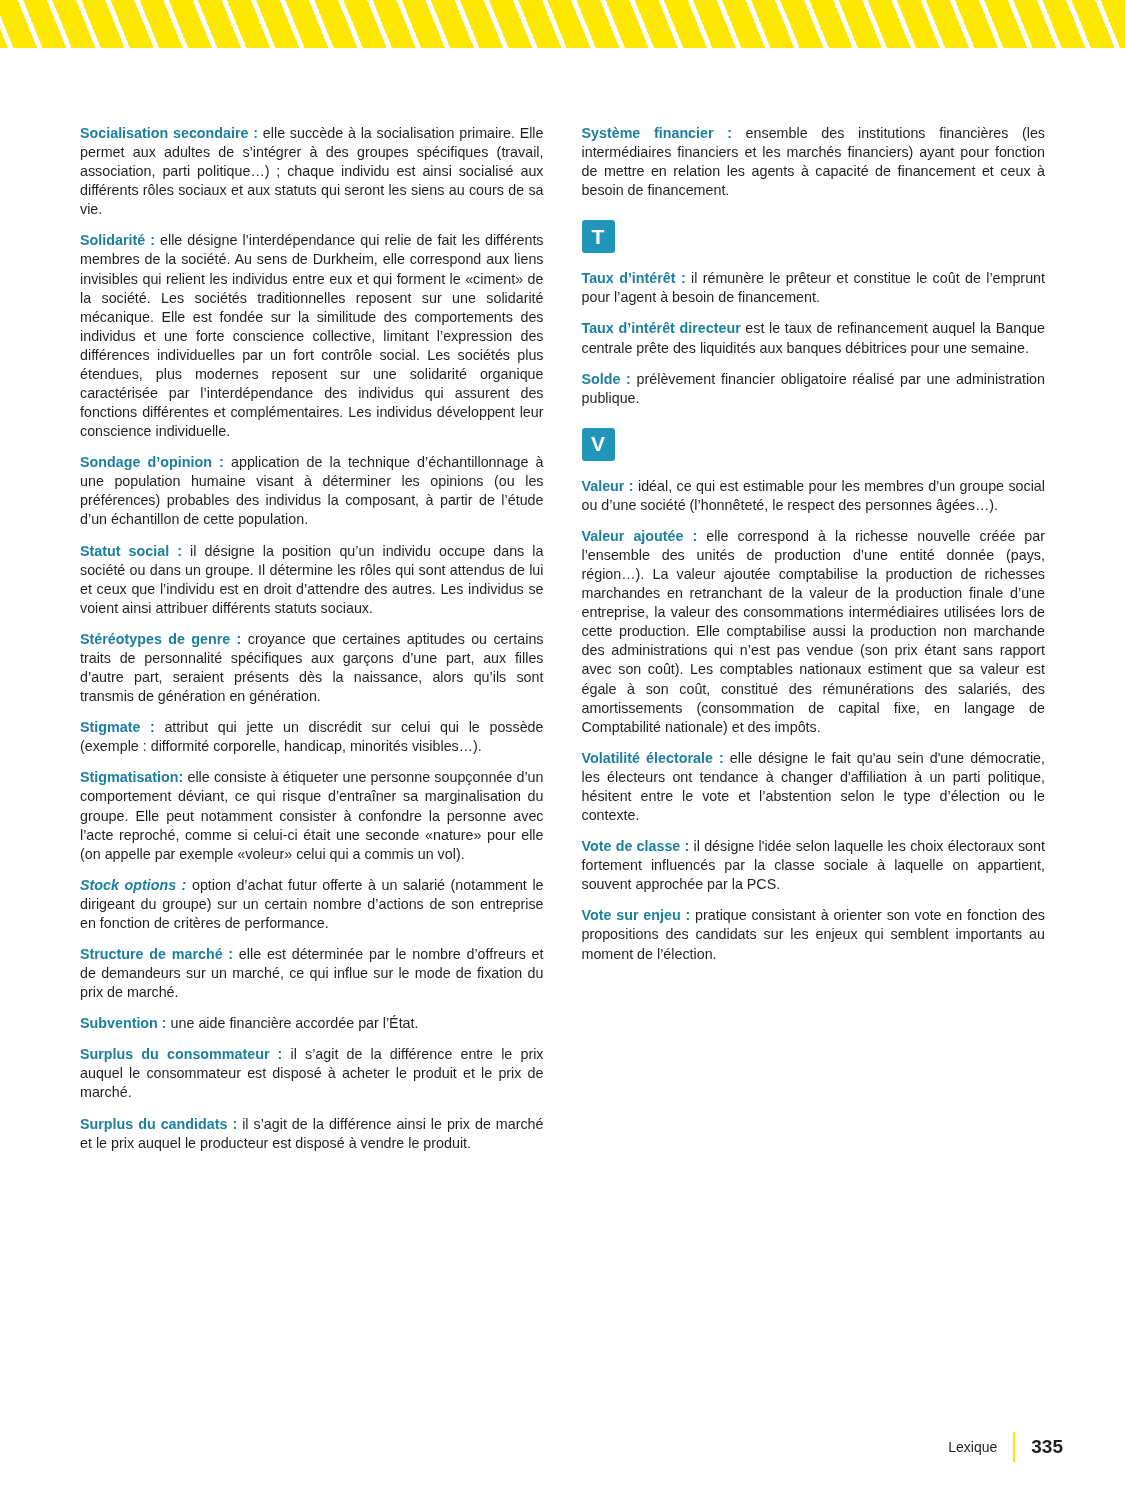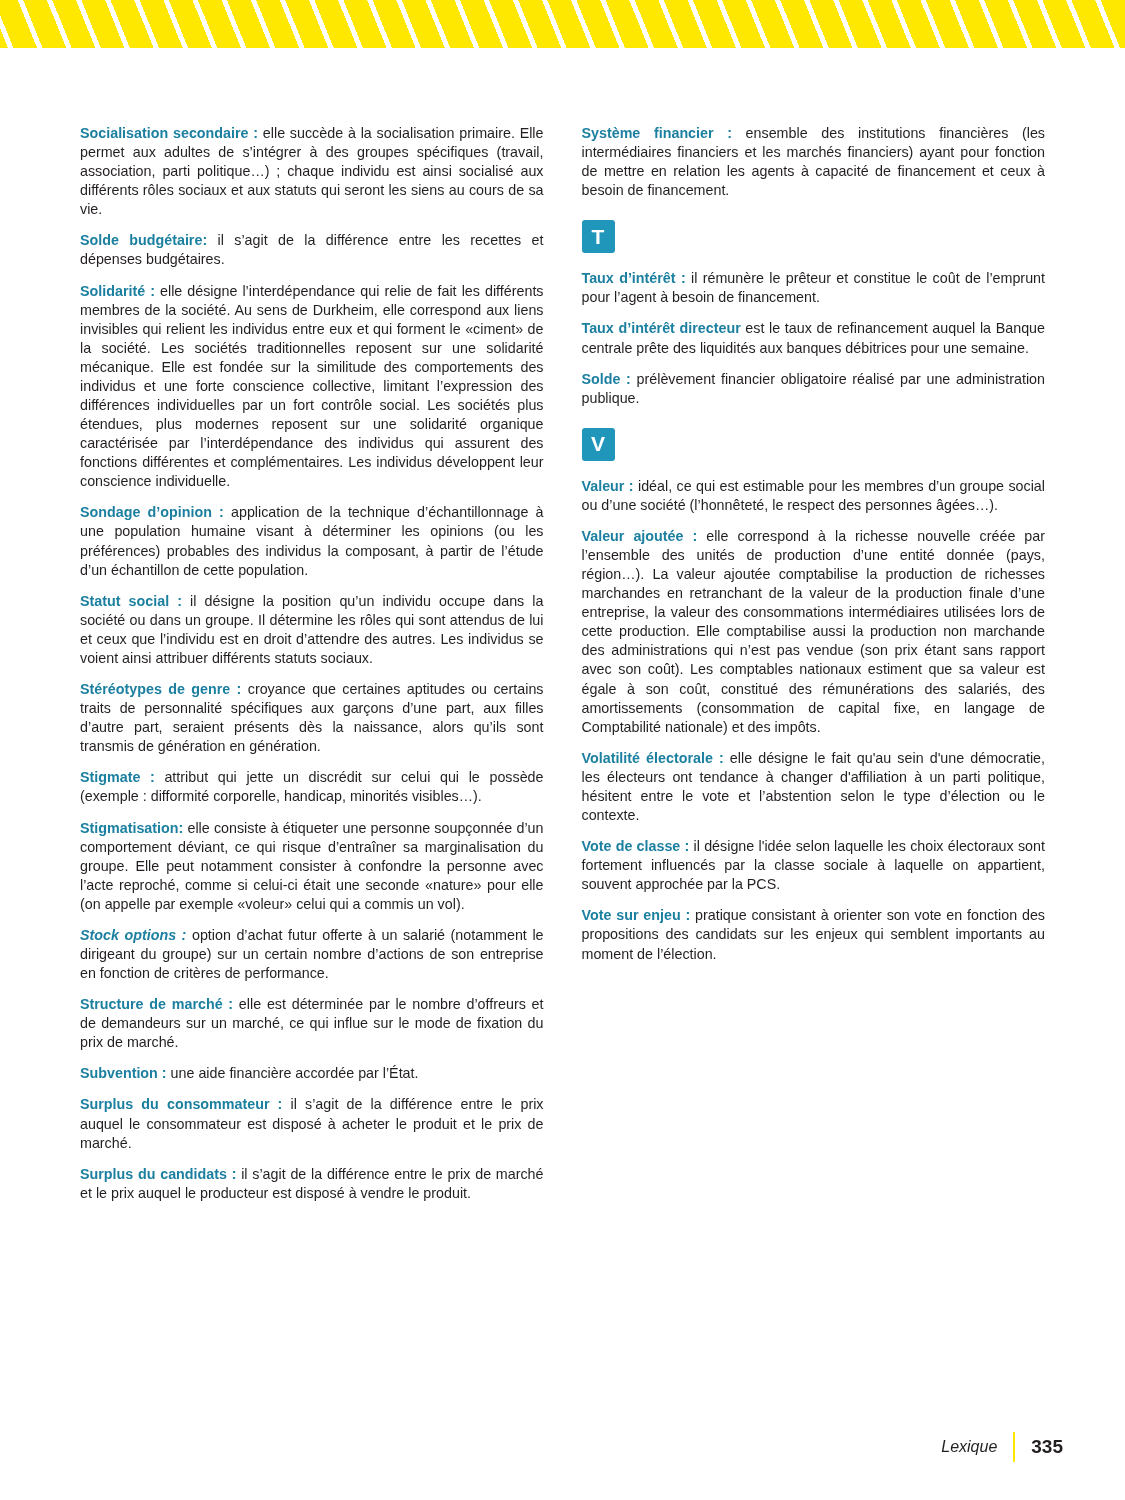--- a/index.html
+++ b/index.html
@@ -90,24 +90,23 @@
     left: 0;
     bottom: 38px;
     width: 1125px;
     display: flex;
     justify-content: flex-end;
     align-items: center;
     padding-right: 62px;
     box-sizing: border-box;
   }
   .footer-label {
-    font-size: 16px;
+    font-size: 14px;
     color: #231f20;
     margin-right: 16px;
-    font-style: italic;
   }
   .footer-rule {
     width: 2px;
     height: 30px;
     background: #ffe800;
     margin-right: 16px;
   }
   .footer-page {
     font-size: 19px;
     font-weight: bold;
@@ -121,32 +120,31 @@
 <div class="top-band">
   <div class="stripes"></div>
 </div>
 
 <div class="page">
   <div class="cols">
 
     <div class="col">
       <div>
           <p class="entry"><span class="term">Socialisation secondaire :</span><span> elle succède à la socialisation primaire. Elle permet aux adultes de s’intégrer à des groupes spécifiques (travail, association, parti politique…) ; chaque individu est ainsi socialisé aux différents rôles sociaux et aux statuts qui seront les siens au cours de sa vie.</span></p>
-          <p class="entry"><span class="term">Solde budgétaire:</span><span> il s’agit de la différence entre les recettes et dépenses budgétaires.</span></p>
           <p class="entry"><span class="term">Solidarité :</span><span> elle désigne l’interdépendance qui relie de fait les différents membres de la société. Au sens de Durkheim, elle correspond aux liens invisibles qui relient les individus entre eux et qui forment le «ciment» de la société. Les sociétés traditionnelles reposent sur une solidarité mécanique. Elle est fondée sur la similitude des comportements des individus et une forte conscience collective, limitant l’expression des différences individuelles par un fort contrôle social. Les sociétés plus étendues, plus modernes reposent sur une solidarité organique caractérisée par l’interdépendance des individus qui assurent des fonctions différentes et complémentaires. Les individus développent leur conscience individuelle.</span></p>
           <p class="entry"><span class="term">Sondage d’opinion :</span><span> application de la technique d’échantillonnage à une population humaine visant à déterminer les opinions (ou les préférences) probables des individus la composant, à partir de l’étude d’un échantillon de cette population.</span></p>
           <p class="entry"><span class="term">Statut social :</span><span> il désigne la position qu’un individu occupe dans la société ou dans un groupe. Il détermine les rôles qui sont attendus de lui et ceux que l’individu est en droit d’attendre des autres. Les individus se voient ainsi attribuer différents statuts sociaux.</span></p>
           <p class="entry"><span class="term">Stéréotypes de genre :</span><span> croyance que certaines aptitudes ou certains traits de personnalité spécifiques aux garçons d’une part, aux filles d’autre part, seraient présents dès la naissance, alors qu’ils sont transmis de génération en génération.</span></p>
           <p class="entry"><span class="term">Stigmate :</span><span> attribut qui jette un discrédit sur celui qui le possède (exemple : difformité corporelle, handicap, minorités visibles…).</span></p>
           <p class="entry"><span class="term">Stigmatisation:</span><span> elle consiste à étiqueter une personne soupçonnée d’un comportement déviant, ce qui risque d’entraîner sa marginalisation du groupe. Elle peut notamment consister à confondre la personne avec l’acte reproché, comme si celui-ci était une seconde «nature» pour elle (on appelle par exemple «voleur» celui qui a commis un vol).</span></p>
           <p class="entry"><span class="term italic">Stock options :</span><span> option d’achat futur offerte à un salarié (notamment le dirigeant du groupe) sur un certain nombre d’actions de son entreprise en fonction de critères de performance.</span></p>
           <p class="entry"><span class="term">Structure de marché :</span><span> elle est déterminée par le nombre d’offreurs et de demandeurs sur un marché, ce qui influe sur le mode de fixation du prix de marché.</span></p>
           <p class="entry"><span class="term">Subvention :</span><span> une aide financière accordée par l’État.</span></p>
           <p class="entry"><span class="term">Surplus du consommateur :</span><span> il s’agit de la différence entre le prix auquel le consommateur est disposé à acheter le produit et le prix de marché.</span></p>
-          <p class="entry"><span class="term">Surplus du candidats :</span><span> il s’agit de la différence entre le prix de marché et le prix auquel le producteur est disposé à vendre le produit.</span></p>
+          <p class="entry"><span class="term">Surplus du candidats :</span><span> il s’agit de la différence ainsi le prix de marché et le prix auquel le producteur est disposé à vendre le produit.</span></p>
         </div>
     </div>
 
     <div class="col">
       <div>
           <p class="entry"><span class="term">Système financier :</span><span> ensemble des institutions financières (les intermédiaires financiers et les marchés financiers) ayant pour fonction de mettre en relation les agents à capacité de financement et ceux à besoin de financement.</span></p>
         </div>
       <div class="letter">T</div>
       <div>
           <p class="entry"><span class="term">Taux d’intérêt :</span><span> il rémunère le prêteur et constitue le coût de l’emprunt pour l’agent à besoin de financement.</span></p>

